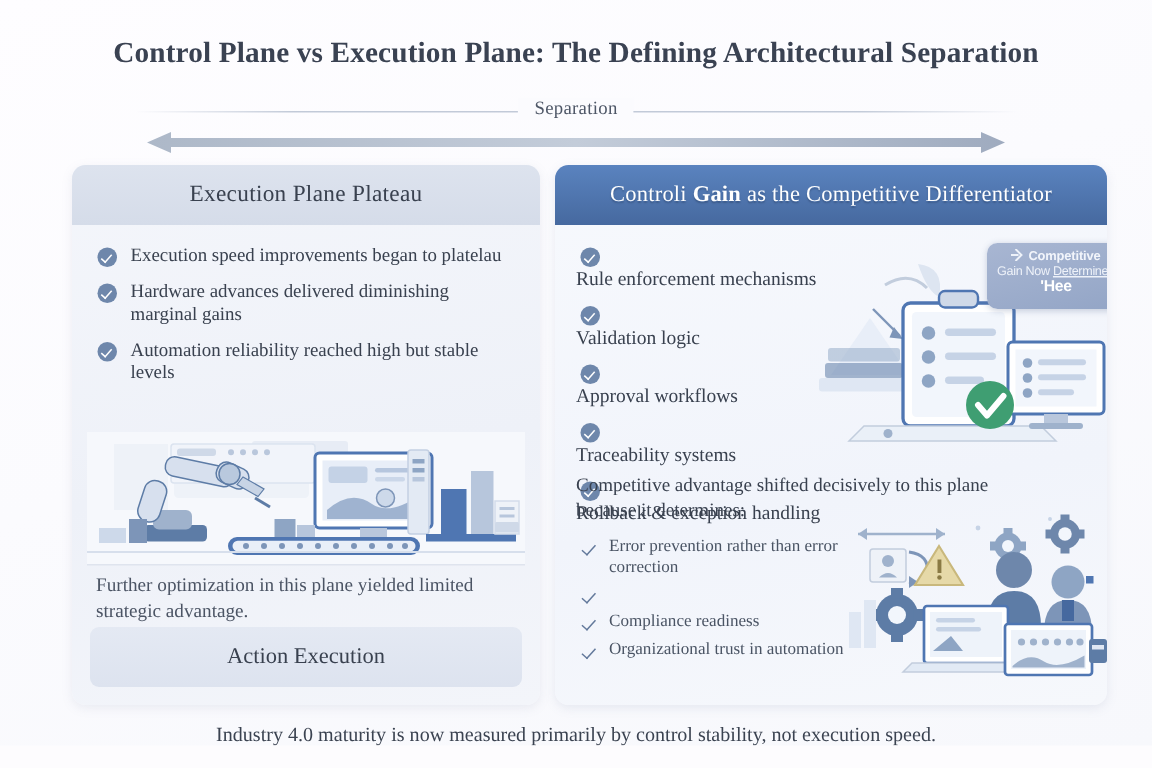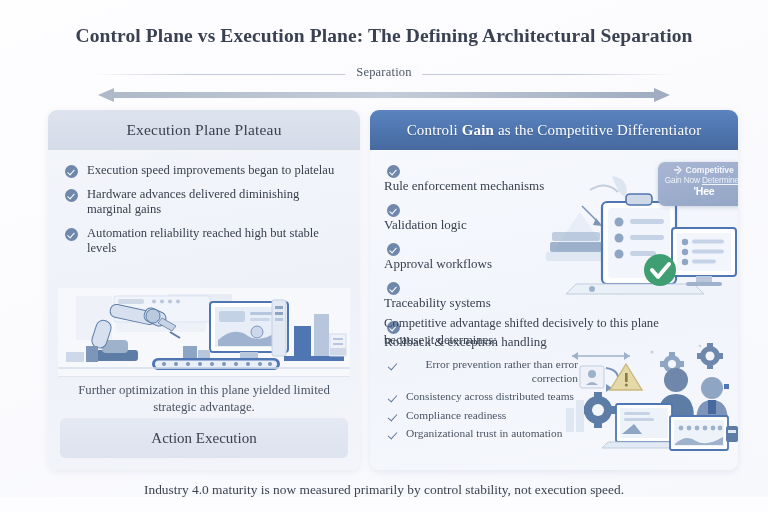--- a/index.html
+++ b/index.html
@@ -92,40 +92,39 @@
   }
   .panel-right .btxt { font-size: 13px; line-height: 16px; }
   .panel-right .bullet { margin-bottom: 8px; flex-direction: column; }
   
   .illus-left {
     position: absolute; left: 10px; top: 178px; width: 292px; height: 88px;
     border-bottom: 1px solid #dfe4ee;
   }
   .caption-left {
     position: absolute; left: 16px; top: 272px; width: 280px;
-    text-align: center;
     font-family: "Liberation Serif", serif;
     font-size: 12.8px; line-height: 17px; color: #4b5464;
   }
   .footer-band {
     position: absolute; left: 12px; bottom: 12px; width: 288px; height: 40px;
     border-radius: 6px;
     background: linear-gradient(180deg,#e4e9f3 0%,#dde3ef 100%);
     line-height: 40px; text-align: center;
     font-family: "Liberation Serif", serif;
     font-size: 15px; color: #39414f;
   }
   
   .lead-right {
     position: absolute; left: 14px; top: 205px; width: 300px;
     font-family: "Liberation Serif", serif;
     font-size: 12.7px; line-height: 17px; color: #39414f;
   }
   .sublist { position: absolute; left: 18px; top: 248px; width: 190px; }
-  .subitem { display: flex; align-items: flex-start; margin-bottom: 5px; text-align: right; }
+  .subitem { display: flex; align-items: flex-start; margin-bottom: 5px; }
   .tick {
     flex: 0 0 auto; width: 11px; height: 11px; margin: 2px 7px 0 0; position: relative;
   }
   .tick::after {
     content: ""; position: absolute; left: 2px; top: 1px;
     width: 4px; height: 8px; border: solid #63799b;
     border-width: 0 1.5px 1.5px 0; transform: rotate(42deg);
   }
   .stxt {
     font-family: "Liberation Serif", serif;
@@ -373,21 +372,20 @@
 
     <div class="lead-right">Competitive advantage shifted decisively to this plane because it determines:</div>
 
     <div class="sublist">
       <div class="subitem">
         <span class="tick"></span>
         <span class="stxt">Error prevention rather than error correction</span>
       </div>
       <div class="subitem">
         <span class="tick"></span>
-        <span class="stxt">Consistency across distributed teams</span>
       </div>
       <div class="subitem">
         <span class="tick"></span>
         <span class="stxt">Compliance readiness</span>
       </div>
       <div class="subitem">
         <span class="tick"></span>
         <span class="stxt">Organizational trust in automation</span>
       </div>
     </div>

